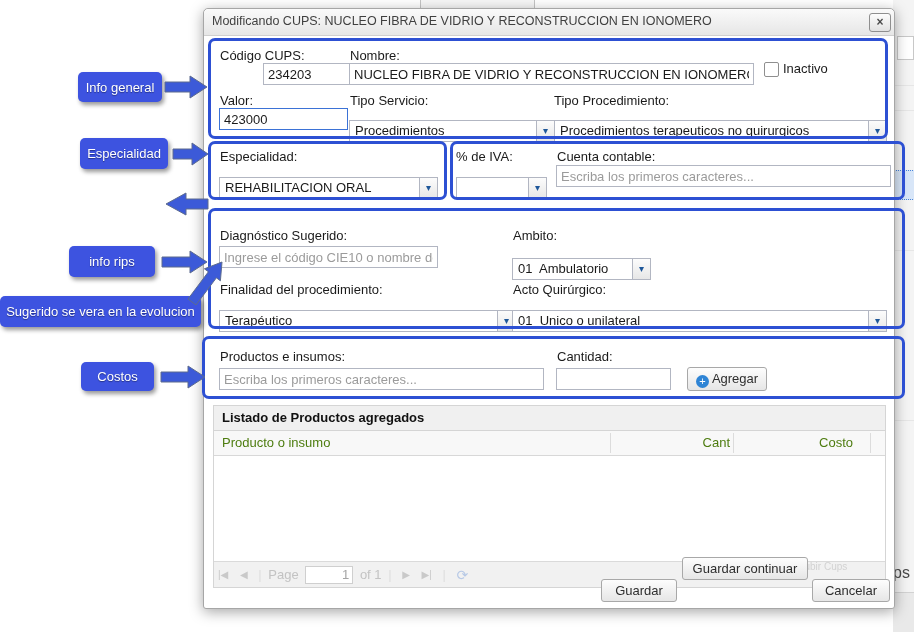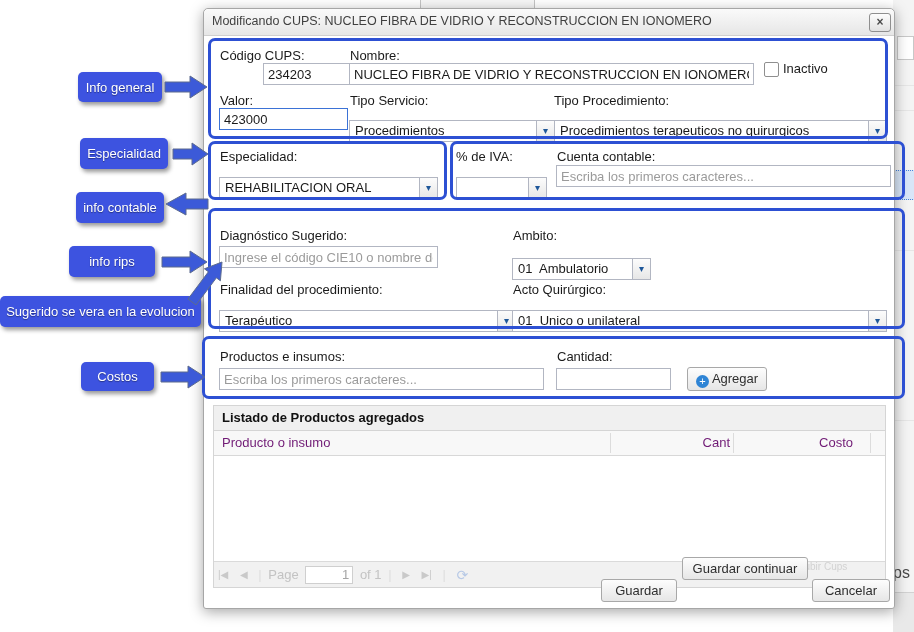--- a/index.html
+++ b/index.html
@@ -41,21 +41,21 @@
     background:linear-gradient(#fcfcfc,#e7e7e7);color:#1e5799;font-size:10px;text-align:center;line-height:20px;}
   .cb{position:absolute;width:13px;height:13px;background:#fff;border:1px solid #8f8f8f;border-radius:2px;}
   .btn{position:absolute;background:linear-gradient(#fdfdfd,#e6e6e6);border:1px solid #a8a8a8;
     border-radius:3px;color:#2e2e2e;font-size:13px;text-align:center;cursor:pointer;}
 
   
   .tbl{position:absolute;left:9px;top:396px;width:673px;height:183px;border:1px solid #d5d5d5;background:#fff;box-sizing:border-box;}
   .tbl-title{position:absolute;left:0;top:0;right:0;height:24px;background:#f0f0f0;border-bottom:1px solid #d5d5d5;
     font-weight:bold;color:#111;line-height:24px;padding-left:8px;}
   .tbl-cols{position:absolute;left:0;top:25px;right:0;height:24px;background:#f8f8f8;border-bottom:1px solid #d8d8d8;}
-  .tbl-cols .c{position:absolute;top:0;height:24px;line-height:24px;color:#701a75;}
+  .tbl-cols .c{position:absolute;top:0;height:24px;line-height:24px;color:#4d7c0f;}
   .c-sep{position:absolute;top:2px;height:20px;width:1px;background:#dcdcdc;}
   .tbl-body{position:absolute;left:0;top:50px;right:0;bottom:26px;background:#fff;}
   .pager{position:absolute;left:0;bottom:0;right:0;height:25px;background:#f1f1f1;border-top:1px solid #dadada;
     color:#c3c3c3;font-size:13px;line-height:24px;}
   .pager span{vertical-align:middle;}
   .pg-ico{color:#c9c9c9;font-size:10px;padding:0 4px;}
   .pg-sep{color:#dedede;padding:0 3px;}
   .pg-input{display:inline-block;width:40px;height:16px;background:#fff;border:1px solid #cfcfcf;
     color:#a5a5a5;text-align:right;padding:0 3px;line-height:16px;margin:0 3px;}
   .pg-refresh{color:#b7c9e6;font-size:14px;padding:0 4px;}
@@ -194,21 +194,20 @@
   </div>
 
   <div class="abox" style="left:208px;top:38px;width:674px;height:95px"></div>
   <div class="abox" style="left:208px;top:141px;width:233px;height:53px"></div>
   <div class="abox" style="left:450px;top:141px;width:449px;height:53px"></div>
   <div class="abox" style="left:208px;top:208px;width:691px;height:115px"></div>
   <div class="abox" style="left:202px;top:336px;width:697px;height:57px"></div>
 
   <div class="alabel" style="left:78px;top:72px;width:84px;height:30px">Info general</div>
   <div class="alabel" style="left:80px;top:138px;width:88px;height:31px">Especialidad</div>
-  <div class="alabel" style="left:76px;top:192px;width:88px;height:31px">info contable</div>
   <div class="alabel" style="left:69px;top:246px;width:86px;height:31px">info rips</div>
   <div class="alabel" style="left:0px;top:296px;width:201px;height:31px">Sugerido se vera en la evolucion</div>
   <div class="alabel" style="left:81px;top:362px;width:73px;height:29px">Costos</div>
 
   <svg id="arrows" width="914" height="632">
     <g fill="#3c5ad8" stroke="#5c6b8e" stroke-width="1">
       <polygon points="165,82 190,82 190,76 207,87 190,98 190,92 165,92"></polygon>
       <polygon points="173,149 192,149 192,143 208,154 192,165 192,159 173,159"></polygon>
       <polygon points="208,199 186,199 186,193 166,204 186,215 186,209 208,209"></polygon>
       <polygon points="162,257 190,257 190,251 207,262 190,273 190,267 162,267"></polygon>

